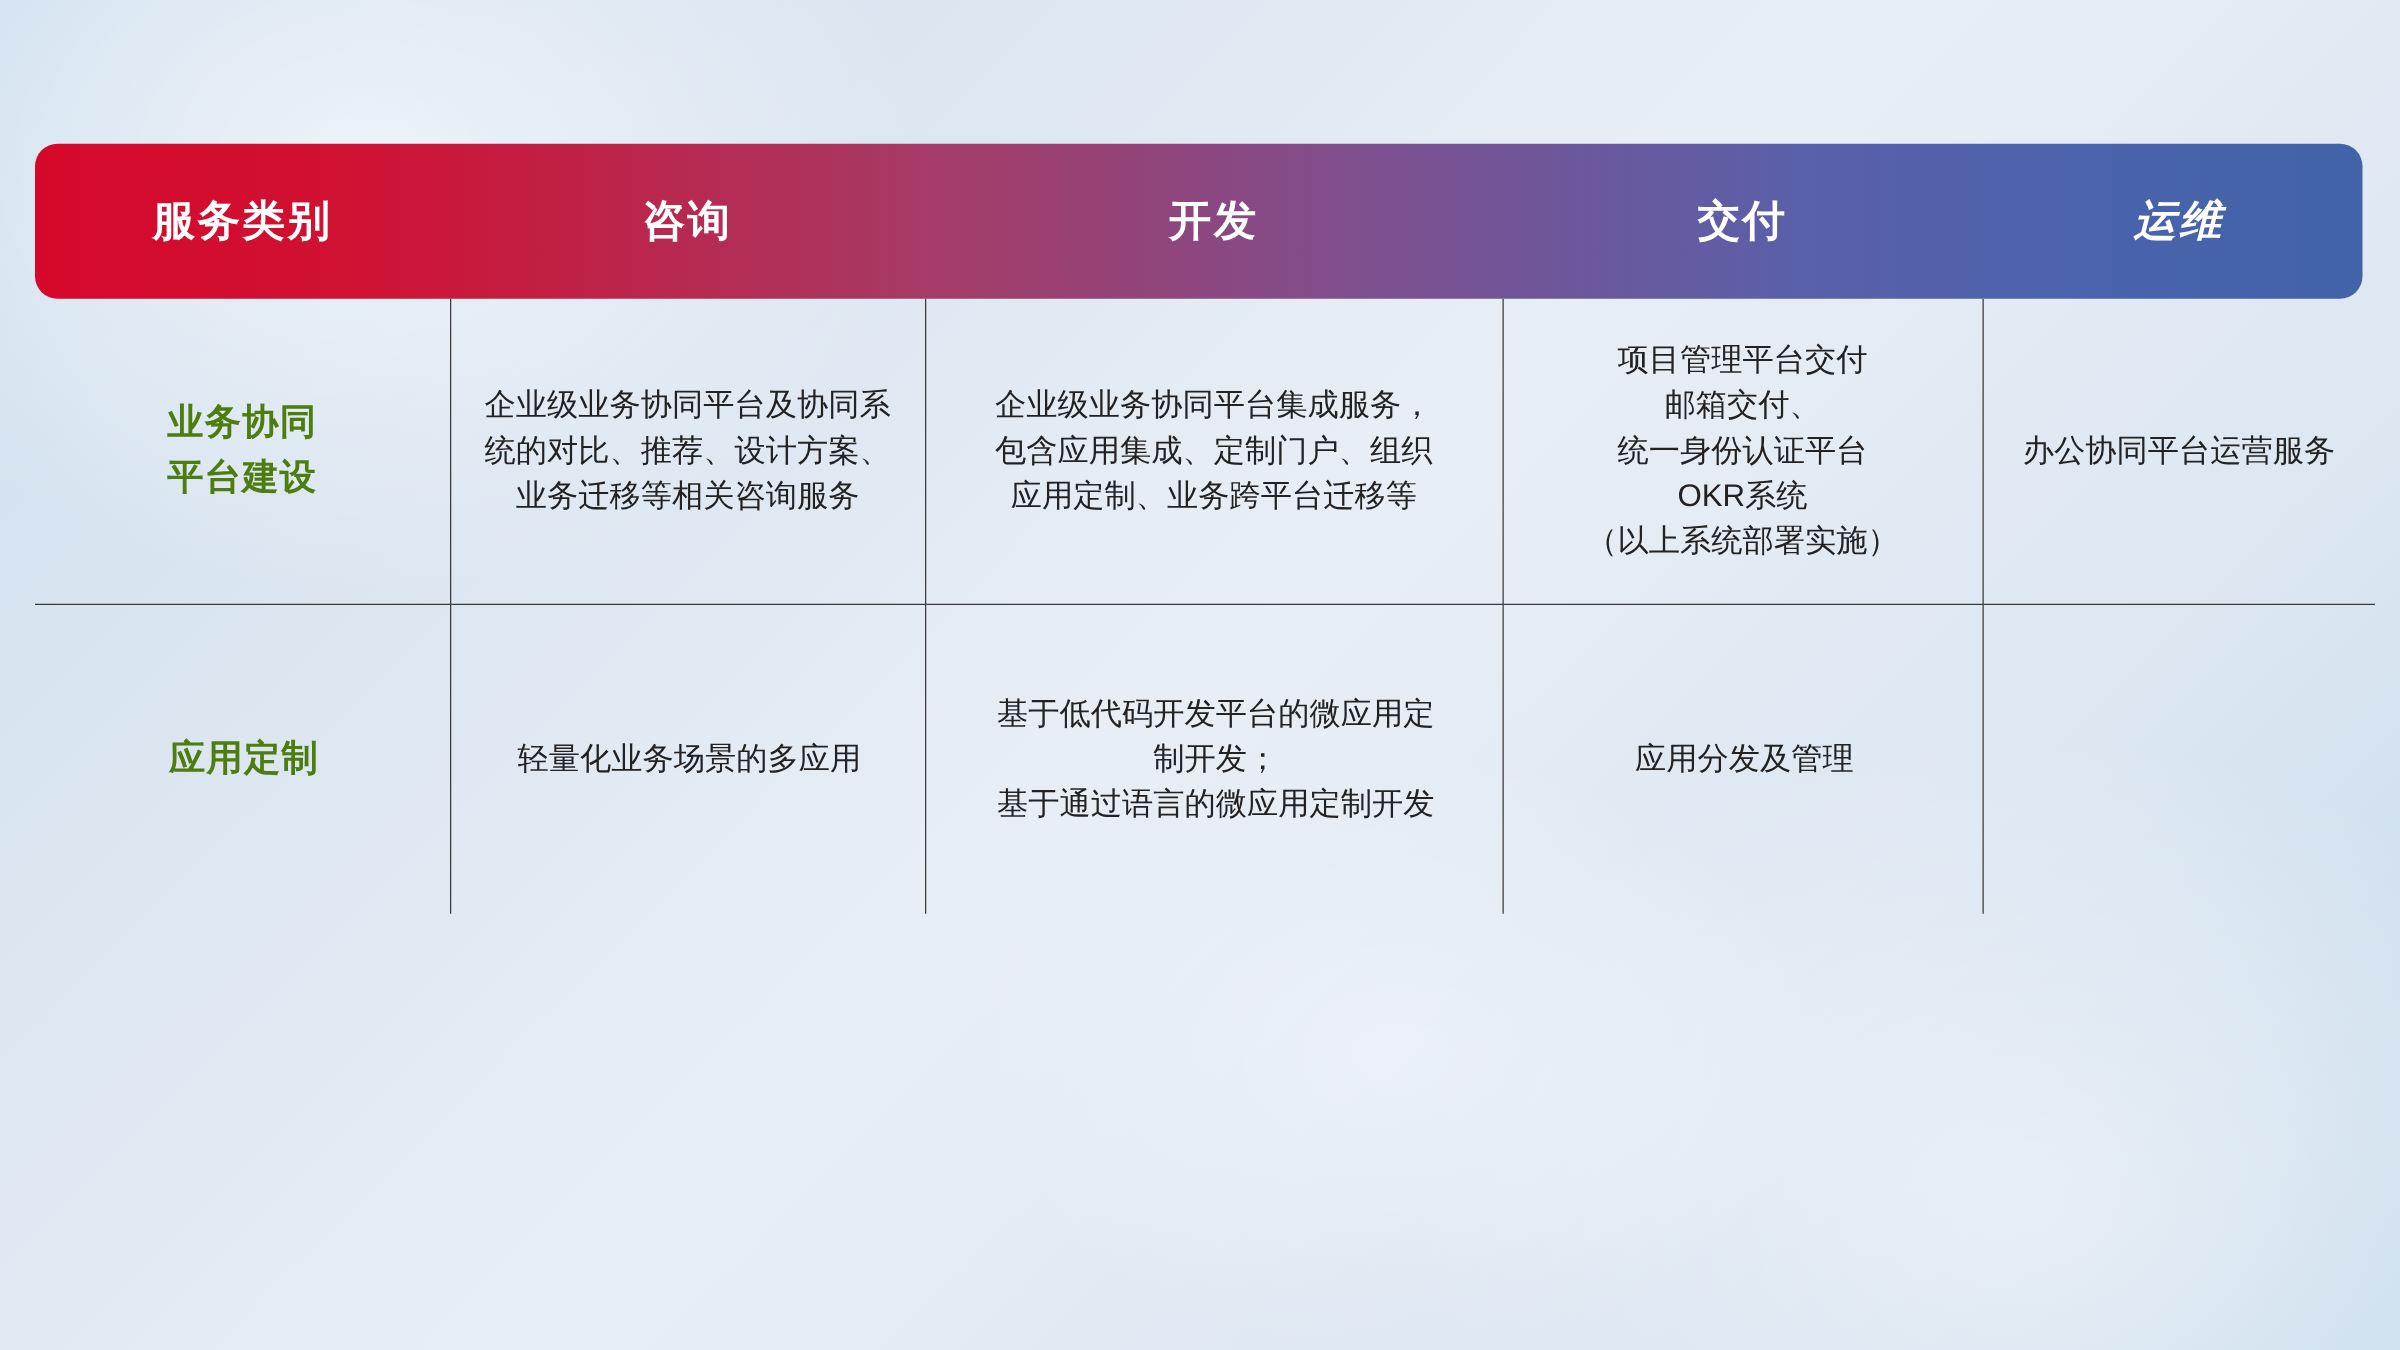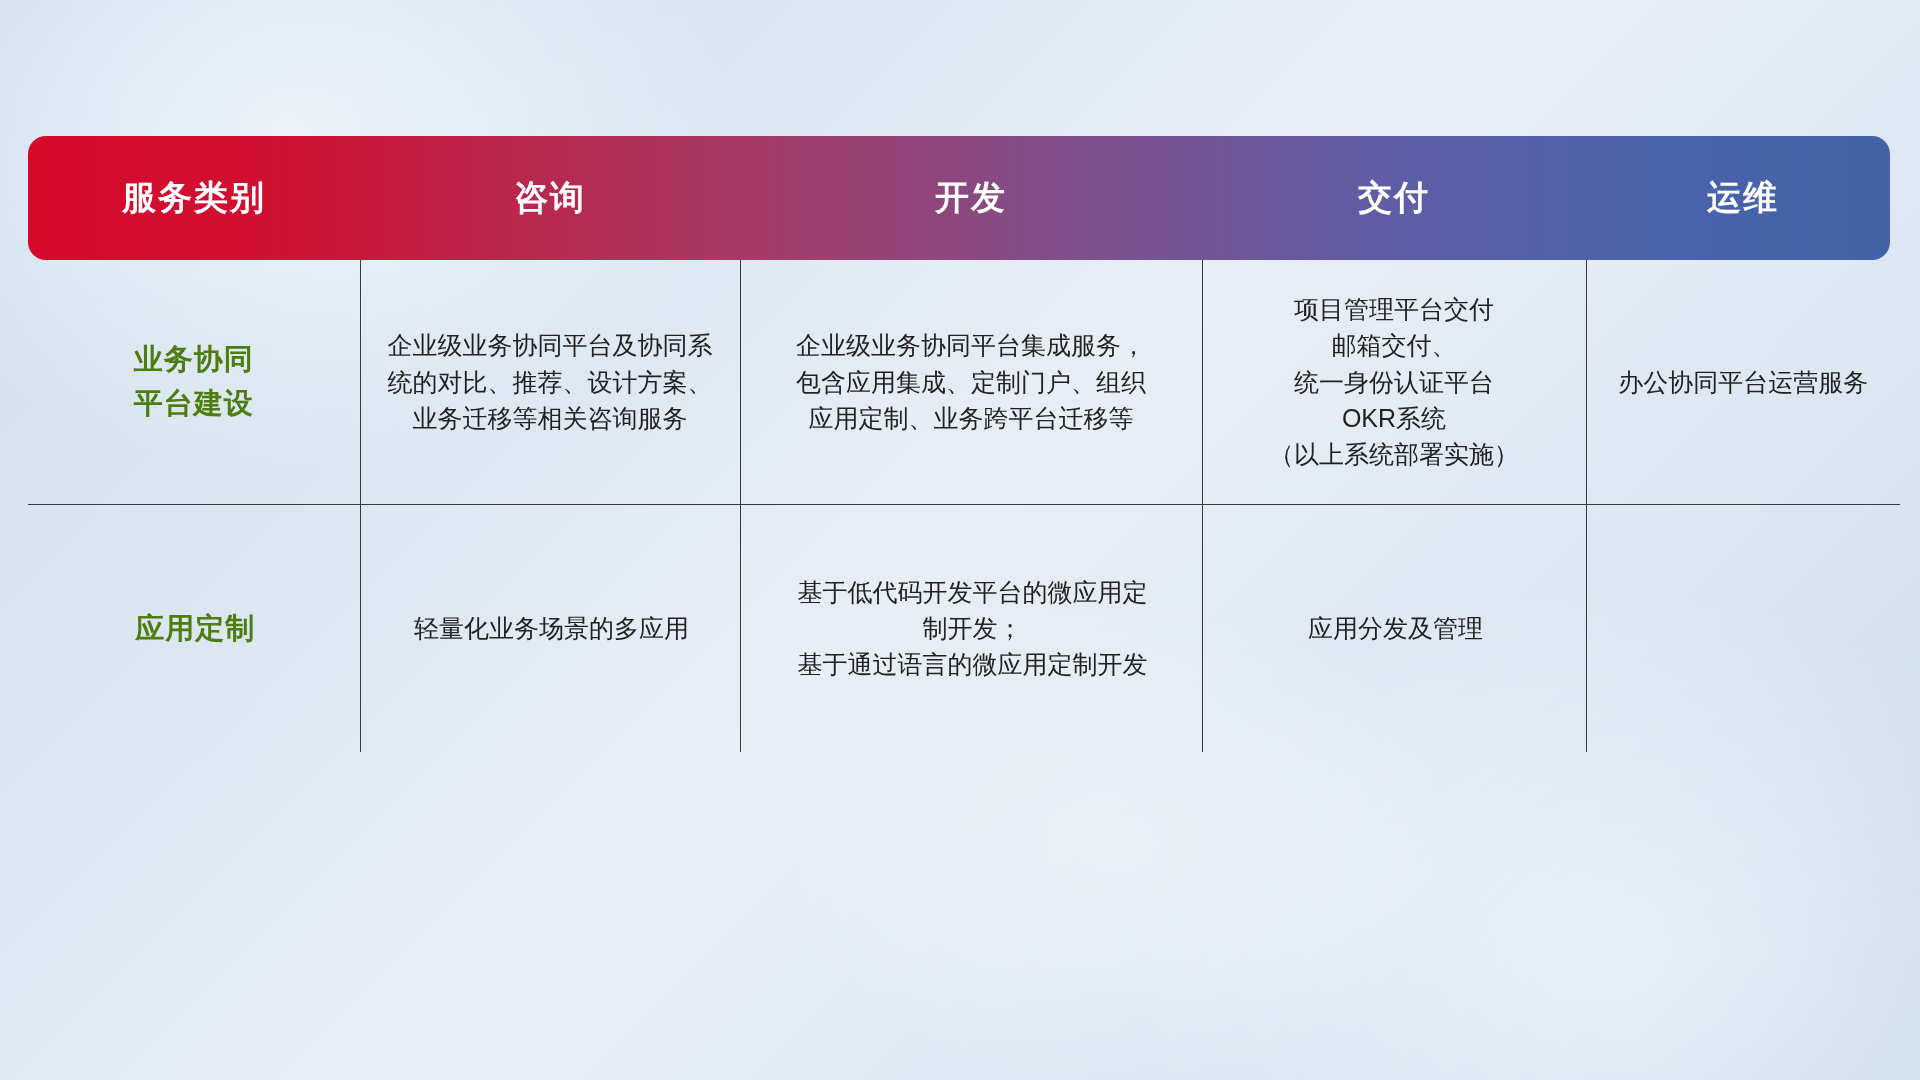--- a/index.html
+++ b/index.html
@@ -33,21 +33,21 @@
     position: absolute;
     left: 40%; top: 55%;
     width: 700px; height: 500px;
     background: radial-gradient(ellipse at center, rgba(255,255,255,0.35) 0%, rgba(255,255,255,0) 70%);
     pointer-events: none;
   }
 
   .table-wrap {
     position: absolute;
     left: 28px;
-    top: 136px;
+    top: 115px;
     width: 1862px;
     height: 820px;
   }
 
   table.matrix {
     width: 100%;
     border-collapse: collapse;
     table-layout: fixed;
   }
 
@@ -136,21 +136,21 @@
         <th style="width:378px;margin-top:20px;">
           <span style="position:relative;z-index:2;">咨询</span>
         </th>
         <th style="width:460px;margin-top:24px;">
           <span style="position:relative;z-index:2;">开发</span>
         </th>
         <th style="width:382px;">
           <span style="position:relative;z-index:2;text-align:center;">交付</span>
         </th>
         <th style="width:312px;">
-          <span style="position:relative;z-index:2;">运维</span>
+          <span style="position:relative;z-index:2;font-style:italic;">运维</span>
         </th>
       </tr>
     </thead>
     <tbody>
       <tr class="row-1">
         <td class="cat">
           <span class="cell-text">业务协同
 平台建设</span>
         </td>
         <td>

